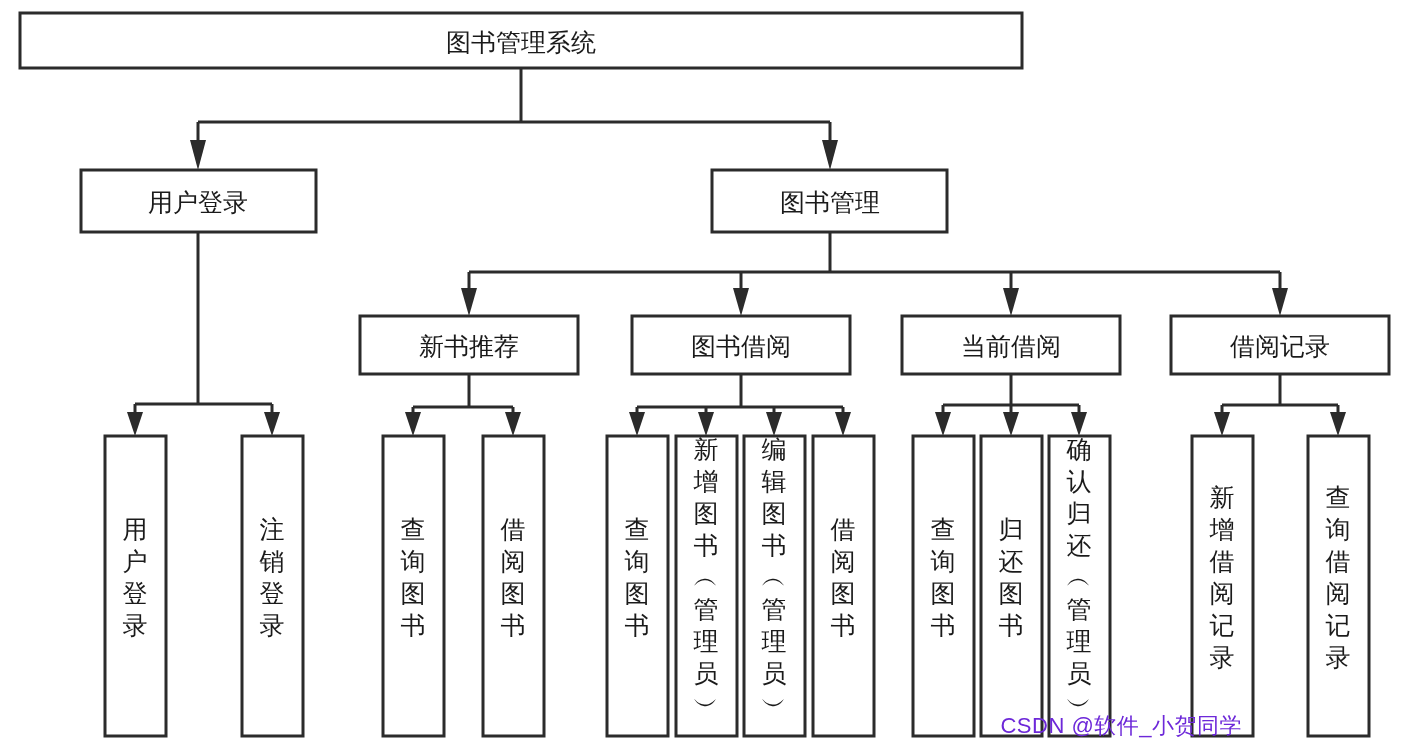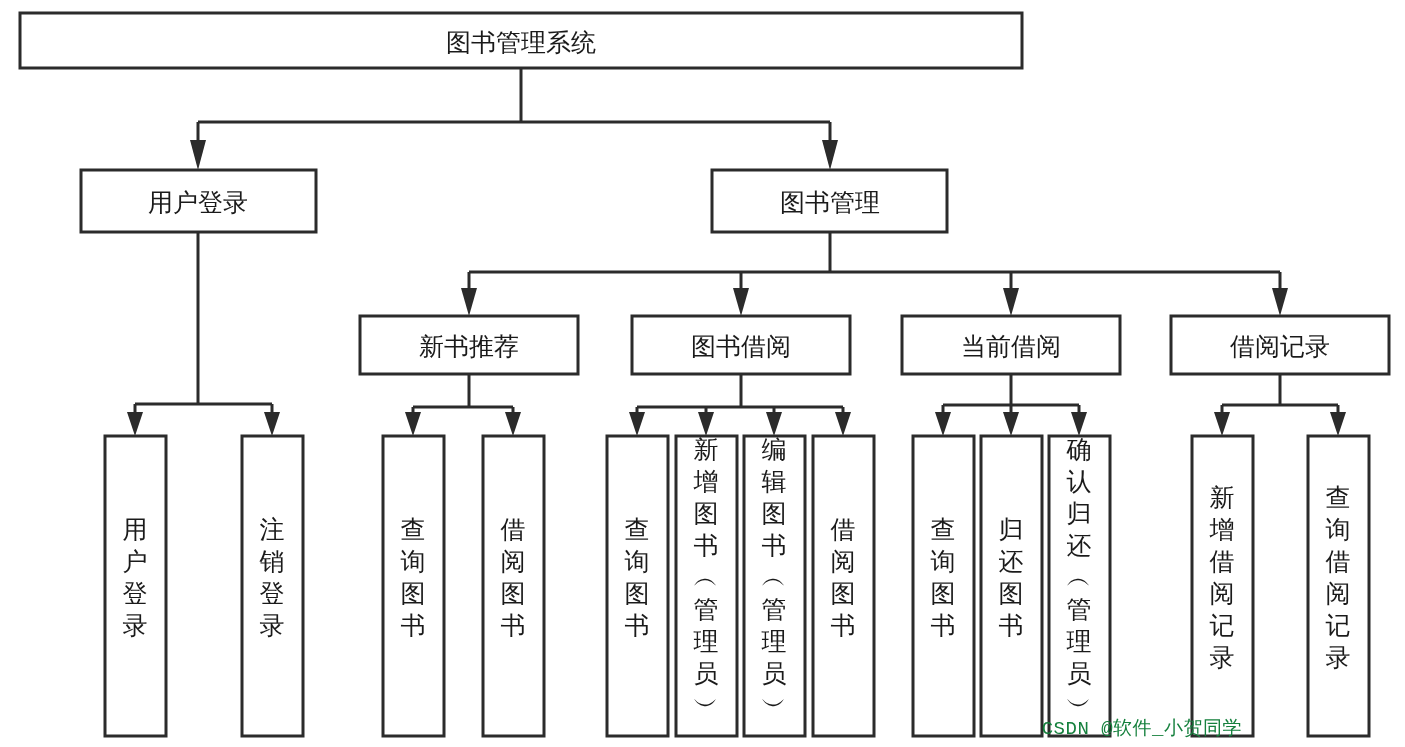--- a/index.html
+++ b/index.html
@@ -50,23 +50,23 @@
   .node-label-v {
     font-family: "Liberation Sans", "DejaVu Sans", sans-serif;
     font-size: 25px;
     fill: #1a1a1a;
     text-anchor: middle;
   }
   .watermark {
     position: absolute;
     right: 10px;
     bottom: 6px;
-    font-family: Liberation Mono, monospace;
-    font-size: 19px;
-    color: #15803d;
+    font-family: Liberation Sans, sans-serif;
+    font-size: 22px;
+    color: #6d28d9;
     white-space: nowrap;
     letter-spacing: 0.5px;
     pointer-events: none;
   }
 </style>
 </head>
 <body>
 
 <div id="diagram-root">
 

